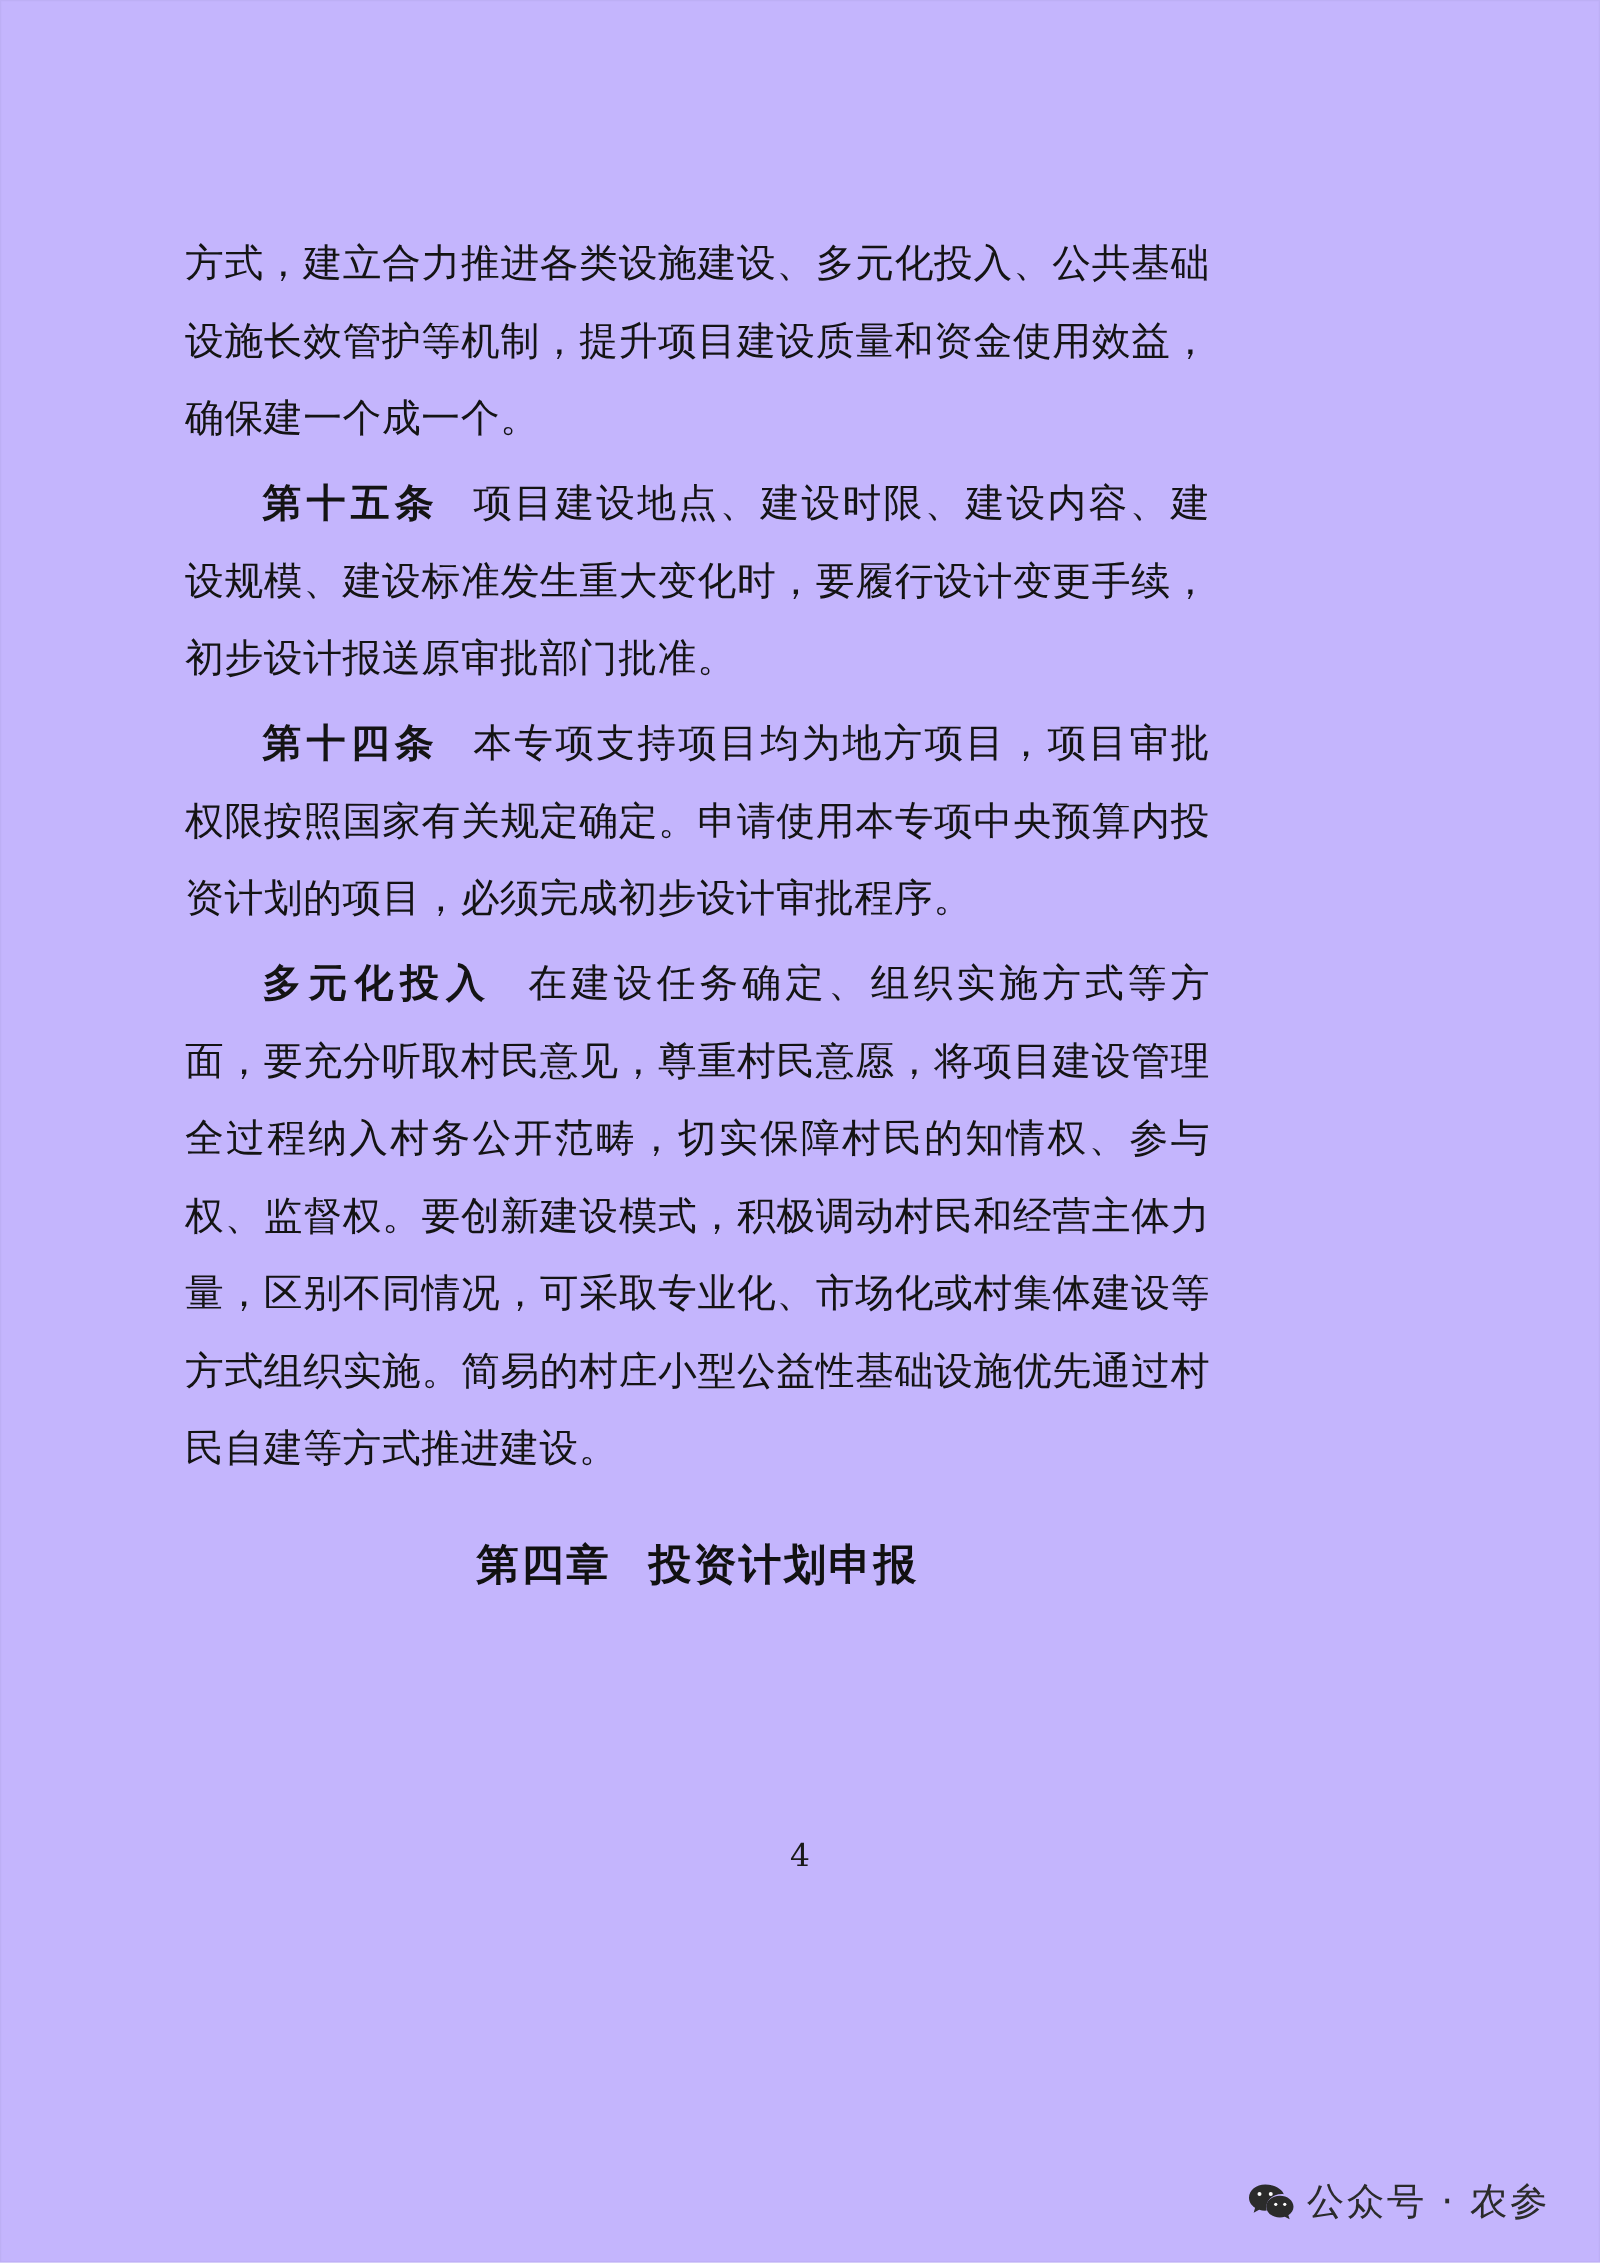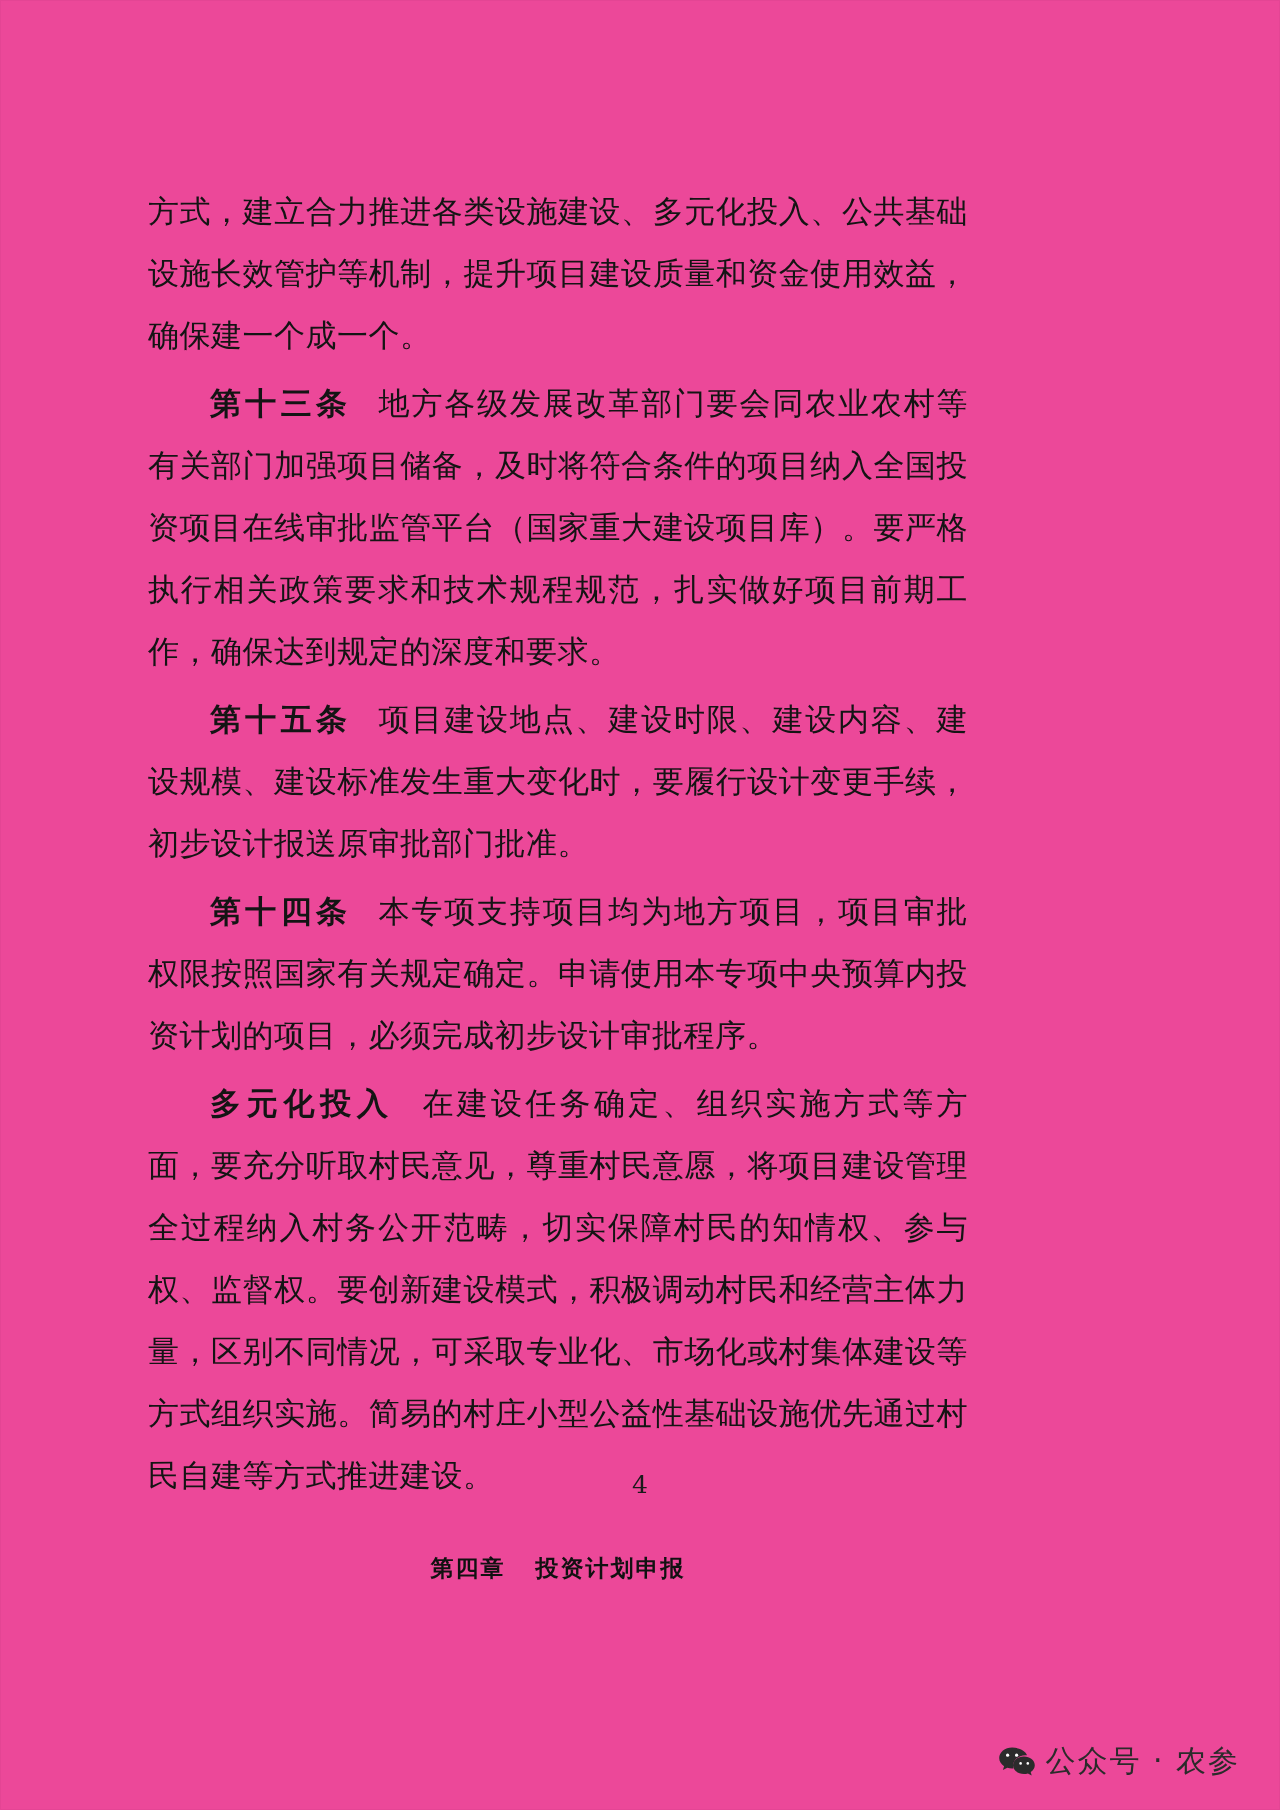--- a/index.html
+++ b/index.html
@@ -13,21 +13,21 @@
     position: relative;
     font-family: "DejaVu Serif", "Liberation Serif", serif;
     color: #0f0f0f;
     overflow: hidden;
   }
   .page {
     position: absolute;
     left: 0; top: 0;
     width: 1280px;
     height: 1810px;
-    background: #ec4899;
+    background: #c4b5fd;
   }
   .content {
     position: absolute;
     left: 148px;
     top: 180px;
     width: 820px;
   }
   p.para {
     margin: 0 0 6px 0;
     font-size: 31px;
@@ -43,21 +43,21 @@
   .art-label {
     font-weight: bold;
     letter-spacing: 3px;
   }
   .art-gap {
     display: inline-block;
     width: 26px;
   }
   .chapter {
     margin: 34px 0 0 0;
-    font-size: 23px;
+    font-size: 34px;
     line-height: 56px;
     font-weight: bold;
     text-align: center;
     letter-spacing: 2px;
     color: #111;
   }
   .chapter .cgap {
     display: inline-block;
     width: 30px;
   }
@@ -104,23 +104,20 @@
 <body>
 
 <div class="page">
 
   <div class="content">
 
     <p class="para">
       <span>方式，建立合力推进各类设施建设、多元化投入、公共基础设施长效管护等机制，提升项目建设质量和资金使用效益，确保建一个成一个。</span>
     </p>
 
-    <p class="para indent">
-      <span class="art-label">第十三条</span><span class="art-gap"></span><span>地方各级发展改革部门要会同农业农村等有关部门加强项目储备，及时将符合条件的项目纳入全国投资项目在线审批监管平台（国家重大建设项目库）。要严格执行相关政策要求和技术规程规范，扎实做好项目前期工作，确保达到规定的深度和要求。</span>
-    </p>
 
     <p class="para indent">
       <span class="art-label">第十五条</span><span class="art-gap"></span><span>项目建设地点、建设时限、建设内容、建设规模、建设标准发生重大变化时，要履行设计变更手续，初步设计报送原审批部门批准。</span>
     </p>
 
     <p class="para indent">
       <span class="art-label">第十四条</span><span class="art-gap"></span><span>本专项支持项目均为地方项目，项目审批权限按照国家有关规定确定。申请使用本专项中央预算内投资计划的项目，必须完成初步设计审批程序。</span>
     </p>
 
     <p class="para indent">

